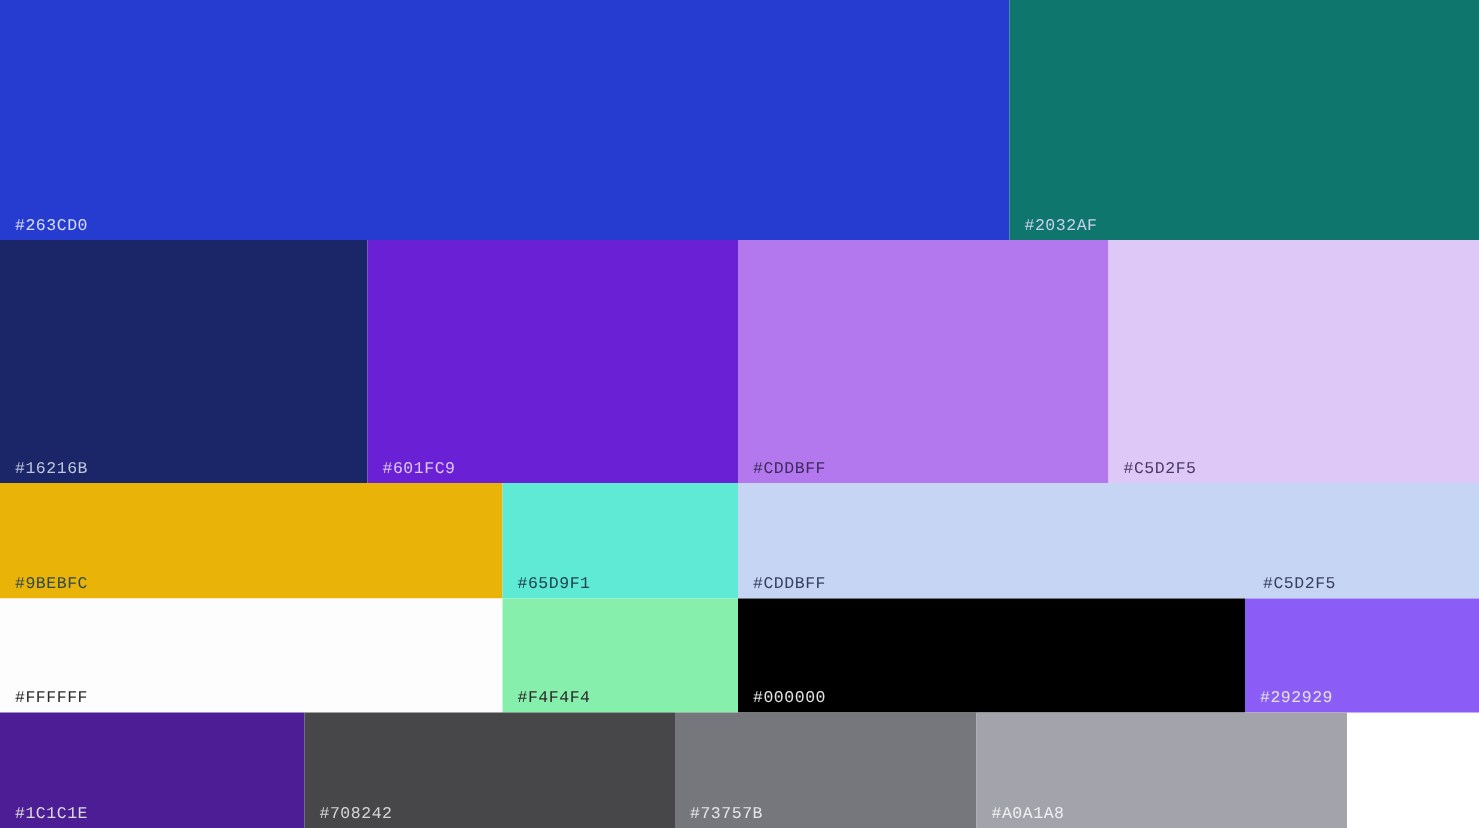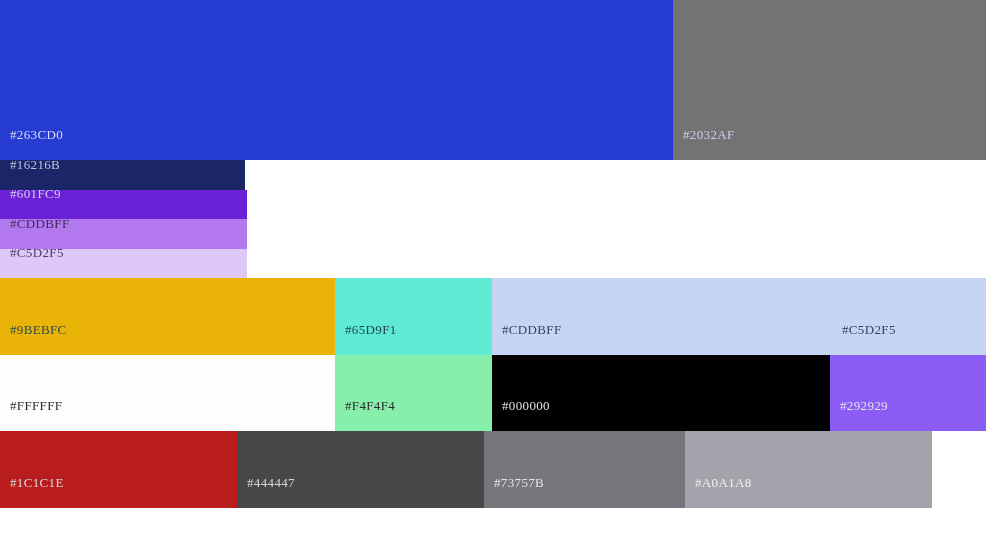--- a/index.html
+++ b/index.html
@@ -29,45 +29,45 @@
 
   .swatch {
     position: relative;
     height: 100%;
     overflow: hidden;
   }
 
   .swatch-label {
     position: absolute;
     left: 10px;
-    bottom: 19px;
-    font-size: 13px;
+    bottom: 3px;
+    font-size: 11px;
     line-height: 12px;
     letter-spacing: 0.35px;
-    font-family: Liberation Serif, serif;
+    font-family: Liberation Mono, monospace;
     white-space: nowrap;
     user-select: none;
   }
 
   
   .row-0 { height: 160px; }
-  .row-1 { height: 118px; flex-direction: column; }
+  .row-1 { height: 162px; }
   .row-2 { height: 77px; }
   .row-3 { height: 76px; }
   .row-4 { height: 77px; }
 </style>
 </head>
 <body>
 
 <div id="palette">
     <div class="palette-row row-0">
       <div class="swatch" style="width: 673px; background: rgb(38, 60, 208);">
         <span class="swatch-label" style="color: rgb(216, 222, 247);">#263CD0</span>
       </div>
-      <div class="swatch" style="width: 313px; background: #737373;">
+      <div class="swatch" style="width: 313px; background: #0f766e;">
         <span class="swatch-label" style="color: rgb(201, 208, 238);">#2032AF</span>
       </div>
     </div>
     <div class="palette-row row-1">
       <div class="swatch" style="width: 245px; background: rgb(27, 38, 104);">
         <span class="swatch-label" style="color: rgb(191, 197, 222);">#16216B</span>
       </div>
       <div class="swatch" style="width: 247px; background: rgb(106, 33, 214);">
         <span class="swatch-label" style="color: rgb(220, 202, 243);">#601FC9</span>
       </div>
@@ -100,25 +100,25 @@
         <span class="swatch-label" style="color: rgb(43, 43, 43);">#F4F4F4</span>
       </div>
       <div class="swatch" style="width: 338px; background: rgb(0, 0, 0);">
         <span class="swatch-label" style="color: rgb(227, 227, 227);">#000000</span>
       </div>
       <div class="swatch" style="width: 156px; background: #8b5cf6;">
         <span class="swatch-label" style="color: rgb(227, 227, 227);">#292929</span>
       </div>
     </div>
     <div class="palette-row row-4">
-      <div class="swatch" style="width: 237px; background: #b91c1c;">
+      <div class="swatch" style="width: 203px; background: #4c1d95;">
         <span class="swatch-label" style="color: rgb(220, 220, 220);">#1C1C1E</span>
       </div>
       <div class="swatch" style="width: 247px; background: rgb(71, 71, 73);">
-        <span class="swatch-label" style="color: rgb(213, 213, 215);">#444447</span>
+        <span class="swatch-label" style="color: rgb(213, 213, 215);">#708242</span>
       </div>
       <div class="swatch" style="width: 201px; background: rgb(117, 119, 125);">
         <span class="swatch-label" style="color: rgb(230, 230, 232);">#73757B</span>
       </div>
       <div class="swatch" style="width: 247px; background: rgb(163, 164, 171);">
         <span class="swatch-label" style="color: rgb(240, 240, 242);">#A0A1A8</span>
       </div>
     </div>
   </div>
 

